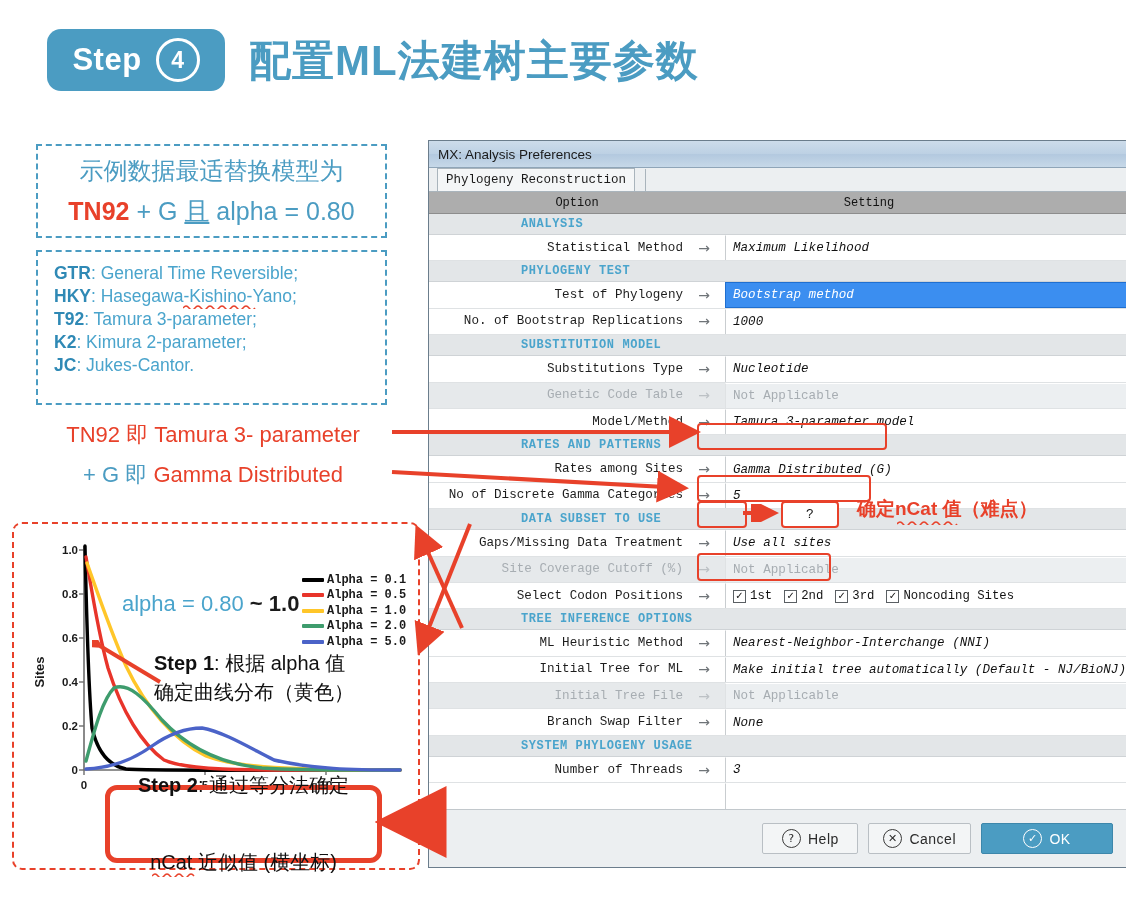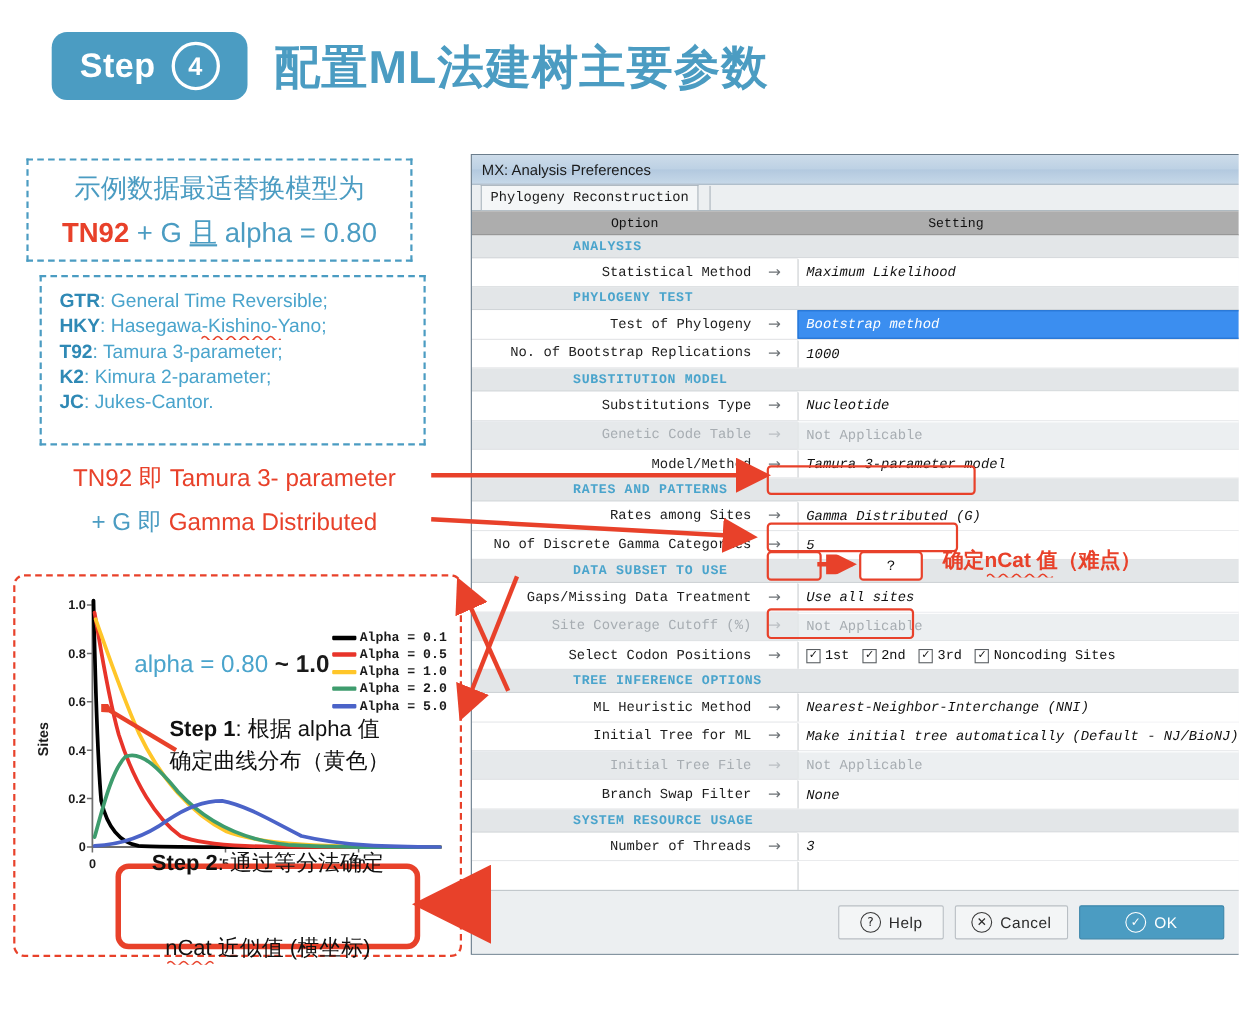--- a/index.html
+++ b/index.html
@@ -24,21 +24,21 @@
     color:#ffffff;font-size:23px;font-weight:bold;
     display:flex;align-items:center;justify-content:center;
   }
   #page-title{
     position:absolute;left:249px;top:33px;
     color:#4b9cc2;font-size:42px;font-weight:bold;letter-spacing:1px;
     white-space:nowrap;
   }
   
   #box-model{
-    position:absolute;left:24px;top:144px;width:351px;height:94px;
+    position:absolute;left:36px;top:144px;width:351px;height:94px;
     border:2px dashed #4b9cc2;background:#ffffff;
     box-sizing:border-box;
     display:flex;flex-direction:column;align-items:center;justify-content:center;
   }
   #box-model .line1{color:#4b9cc2;font-size:24px;margin-bottom:8px;}
   #box-model .line2{font-size:25px;color:#4b9cc2;white-space:nowrap;}
   #box-model .line2 .red{color:#e8412a;font-weight:bold;margin-top:32px;}
   #box-model .line2 .uline{text-decoration:underline;}
 
   #box-abbrev{
@@ -484,21 +484,21 @@
       <div class="arrow dim">→</div>
       <div class="setting dim">Not Applicable</div>
     </div>
     <div class="grow white">
       <div class="opt">Branch Swap Filter</div>
       <div class="arrow">→</div>
       <div class="setting">None</div>
     </div>
 
     <div class="grow sect">
-      <div class="slabel">SYSTEM RESOURCE USAGE</div>
+      <div class="slabel">SYSTEM PHYLOGENY USAGE</div>
     </div>
     <div class="grow white">
       <div class="opt">Number of Threads</div>
       <div class="arrow">→</div>
       <div class="setting">3</div>
     </div>
     <div class="grow white">
       <div class="opt"></div>
       <div class="arrow"></div>
       <div class="setting blank"></div>

